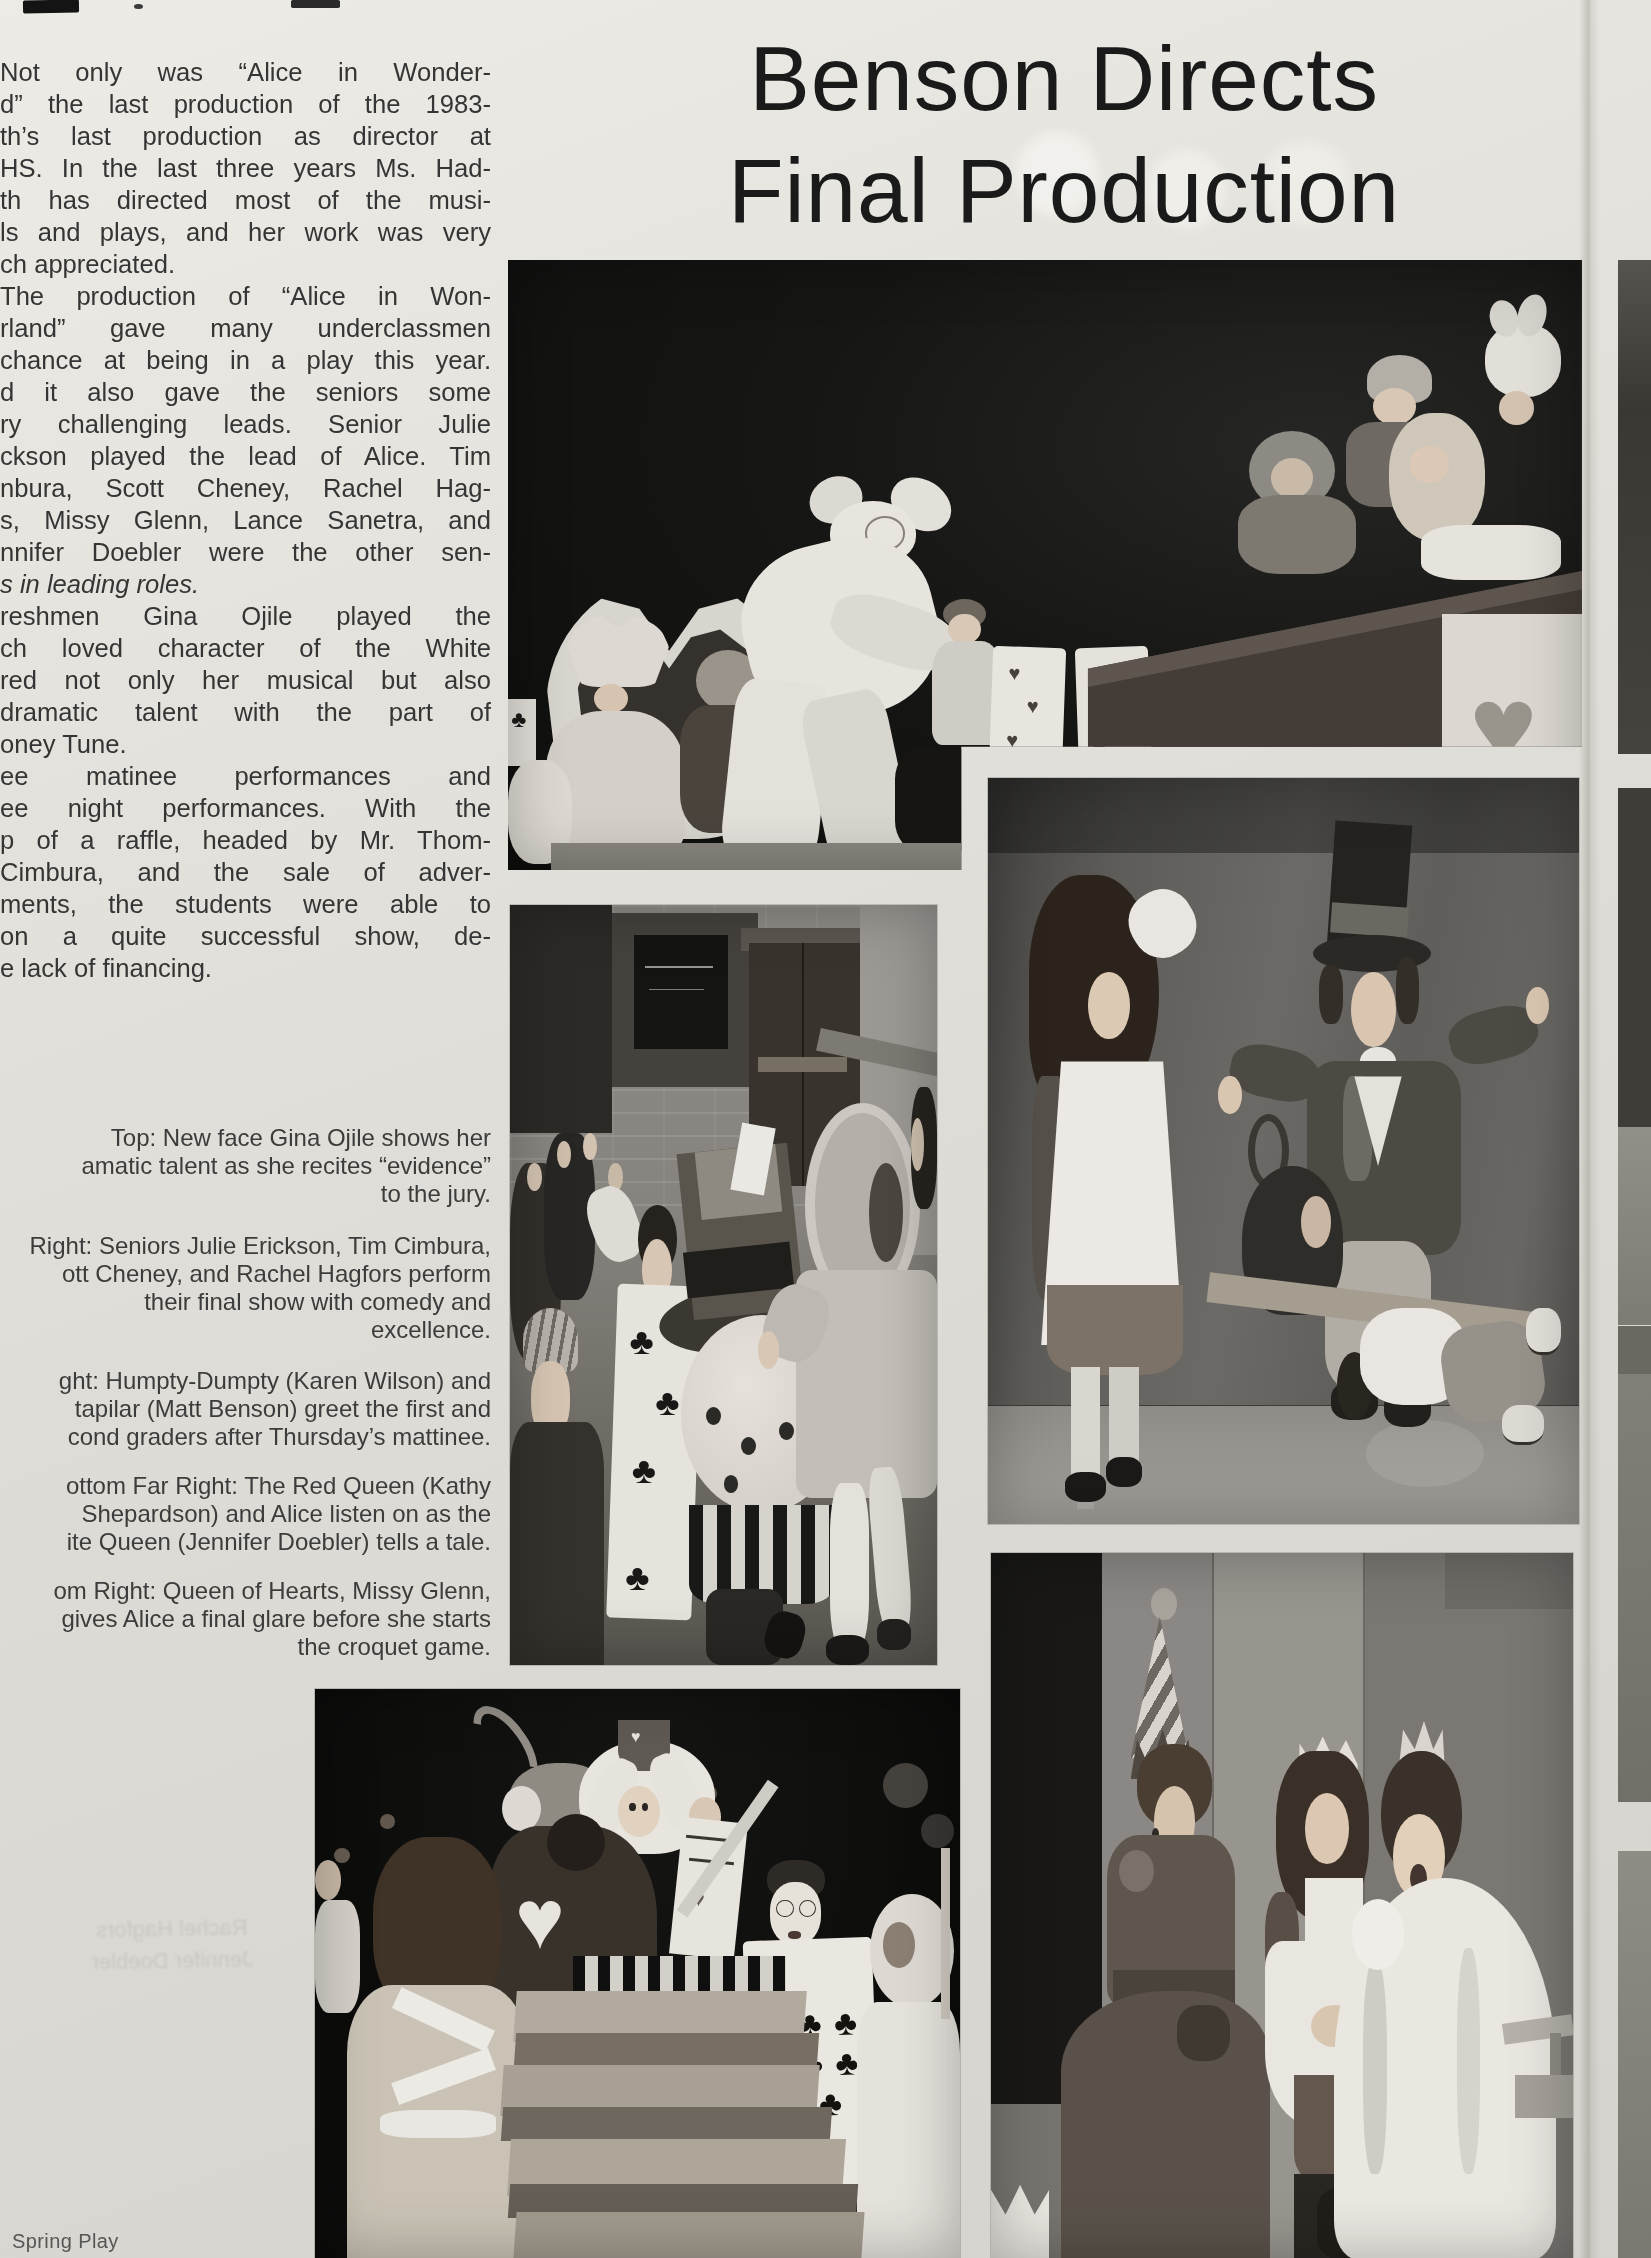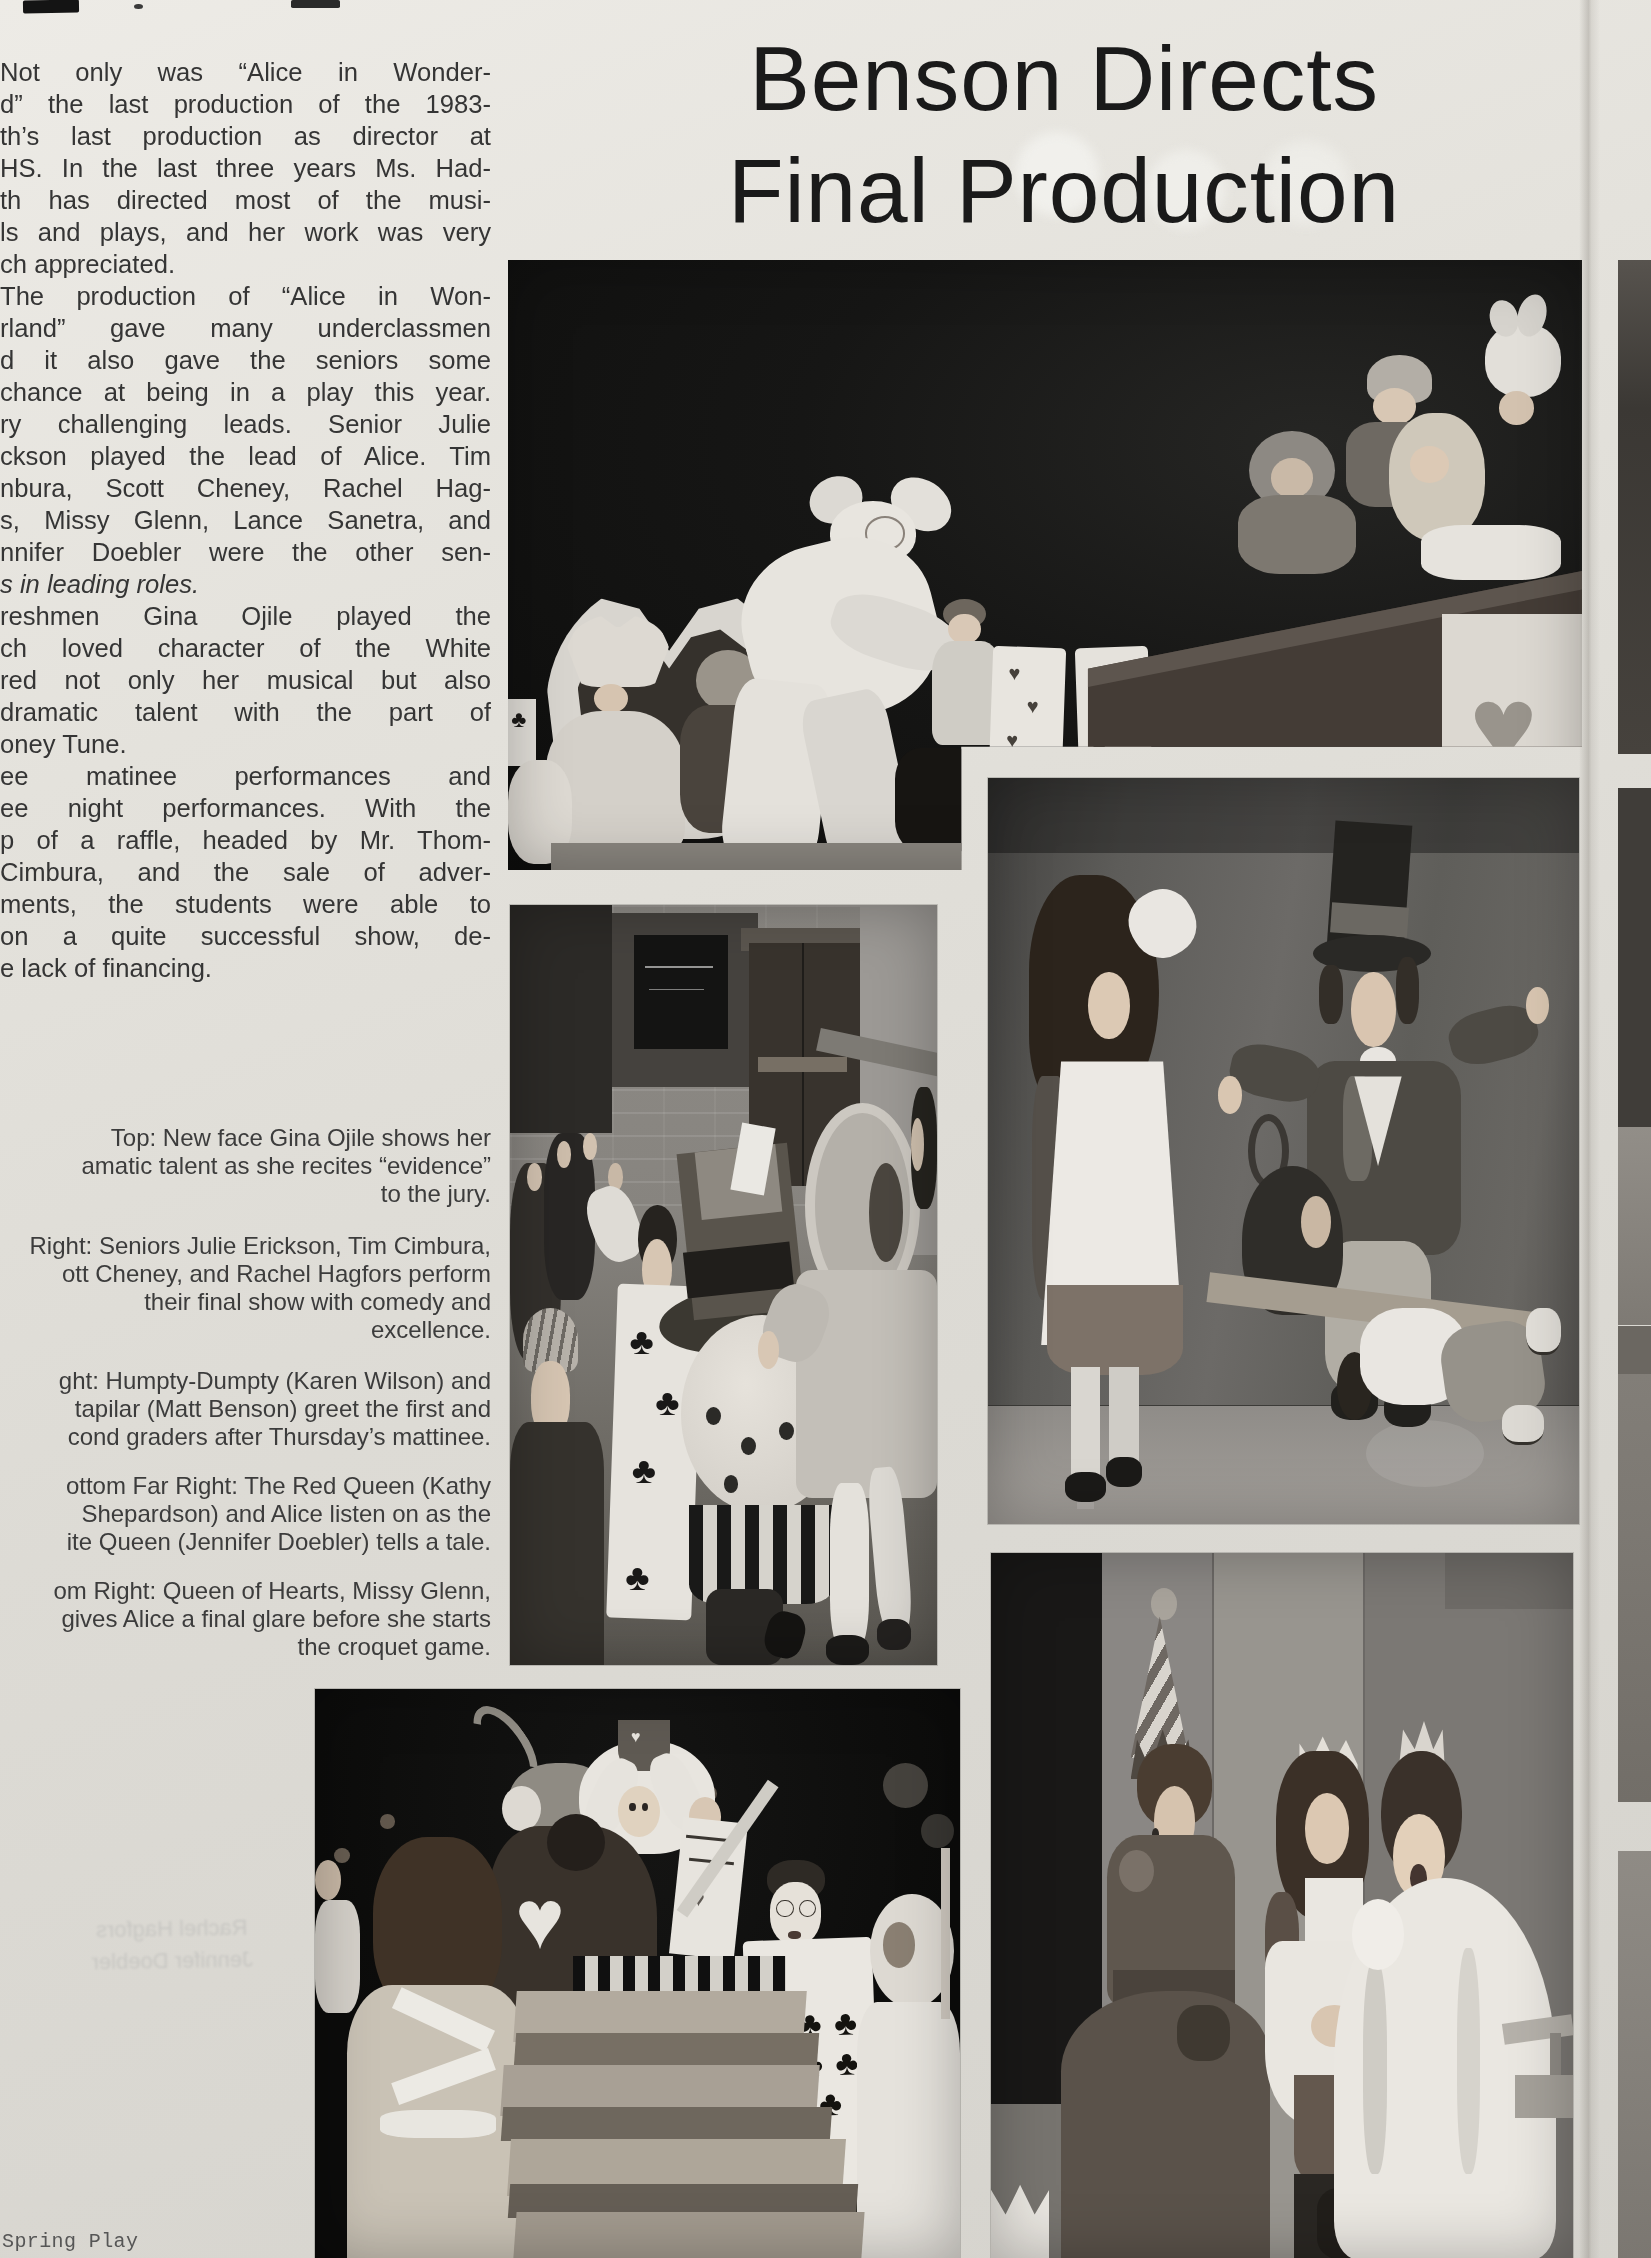--- a/index.html
+++ b/index.html
@@ -22,21 +22,21 @@
   .bline.ital{font-style:italic;}
 
   
   .caption{position:absolute;left:0px;width:491px;text-align:right;color:#3c3c3c;font-size:24px;}
   .cline{height:28px;line-height:28px;white-space:nowrap;}
 
   
   .photo{position:absolute;overflow:hidden;box-shadow:0 0 0 0.9px rgba(60,58,54,.25);}
   .ph-vig{position:absolute;left:0;top:0;right:0;bottom:0;box-shadow:inset 0 0 62px rgba(0,0,0,.28);pointer-events:none;}
 
-  .footer{position:absolute;left:2px;top:2230px;font-size:20px;color:#565656;letter-spacing:0.4px;font-family:Liberation Mono, monospace;}
+  .footer{position:absolute;left:12px;top:2230px;font-size:20px;color:#565656;letter-spacing:0.4px;}
 
   .ghosttext{position:absolute;left:44px;top:1913px;width:256px;text-align:center;
              transform:scaleX(-1) rotate(1deg);opacity:.14;filter:blur(1.3px);
              font-size:22px;line-height:32px;color:#5a6068;}
 
   .crease{position:absolute;left:1579px;top:0;width:21px;height:2258px;
           background:linear-gradient(90deg,transparent,rgba(110,104,96,.28) 45%,rgba(110,104,96,.12) 60%,transparent);}
   .frag{position:absolute;left:1618px;width:34px;}
 </style>
 </head>
@@ -59,22 +59,22 @@
   <div class="article">
       <div class="bline">Not only was “Alice in Wonder-</div>
       <div class="bline">d” the last production of the 1983-</div>
       <div class="bline">th’s last production as director at</div>
       <div class="bline">HS. In the last three years Ms. Had-</div>
       <div class="bline">th has directed most of the musi-</div>
       <div class="bline">ls and plays, and her work was very</div>
       <div class="bline flush">ch appreciated.</div>
       <div class="bline">The production of “Alice in Won-</div>
       <div class="bline">rland” gave many underclassmen</div>
+      <div class="bline">chance at being in a play this year.</div>
       <div class="bline">d it also gave the seniors some</div>
-      <div class="bline">chance at being in a play this year.</div>
       <div class="bline">ry challenging leads. Senior Julie</div>
       <div class="bline">ckson played the lead of Alice. Tim</div>
       <div class="bline">nbura, Scott Cheney, Rachel Hag-</div>
       <div class="bline">s, Missy Glenn, Lance Sanetra, and</div>
       <div class="bline">nnifer Doebler were the other sen-</div>
       <div class="bline flush ital">s in leading roles.</div>
       <div class="bline">reshmen Gina Ojile played the</div>
       <div class="bline">ch loved character of the White</div>
       <div class="bline">red not only her musical but also</div>
       <div class="bline">dramatic talent with the part of</div>

